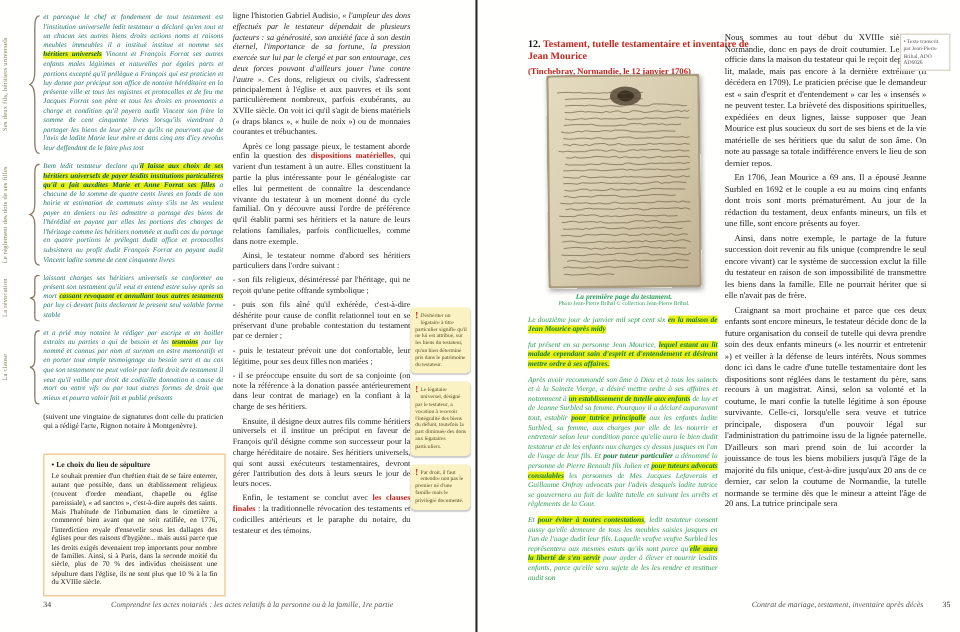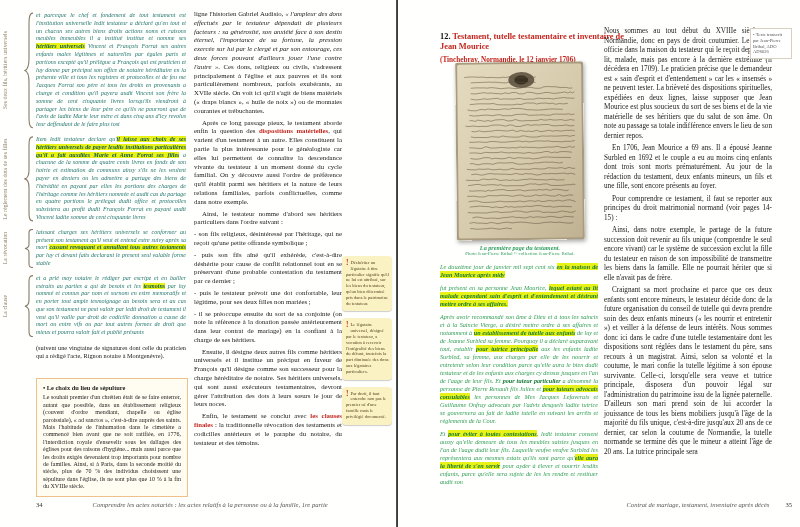--- a/index.html
+++ b/index.html
@@ -196,21 +196,20 @@
   <div id="rp-trans" class="trans-col">
       <p class="t"><span>Le douzième jour de janvier mil sept cent six </span><span class="seg-h">en la maison de Jean Mourice après midy</span></p>
       <p class="t"><span>fut présent en sa personne Jean Mourice, </span><span class="seg-h">lequel estant au lit malade cependant sain d'esprit et d'entendement et désirant mettre ordre à ses affaires.</span></p>
       <p class="t"><span>Après avoir recommandé son âme à Dieu et à tous les saincts et à la Saincte Vierge, a désiré mettre ordre à ses affaires et notamment à </span><span class="seg-h">un establissement de tutelle aux enfants</span><span> de luy et de Jeanne Surbled sa femme. Pourquoy il a déclaré auparavant tout, establir </span><span class="seg-h">pour tutrice principalle</span><span> aux les enfants ladite Surbled, sa femme, aux charges par elle de les nourrir et entretenir selon leur condition parce qu'elle aura le bien dudit testateur et de les enfants aux charges cy dessus jusques en l'an de l'aage de leur fils. Et </span><span class="seg-b">pour tuteur particulier</span><span> a dénommé la personne de Pierre Renault fils Julien et </span><span class="seg-h">pour tuteurs advocats consulables</span><span> les personnes de Mes Jacques Lefaverais et Guillaume Onfray advocats par l'advis desquels ladite tutrice se gouvernera au fait de ladite tutelle en suivant les arrêts et règlements de la Cour.</span></p>
       <p class="t"><span>Et </span><span class="seg-h">pour éviter à toutes contestations</span><span>, ledit testateur consent aussy qu'elle demeure de tous les meubles saisies jusques en l'an de l'aage dudit leur fils. Laquelle veufve veufve Surbled les représentera aux mesmes estats qu'ils sont parce qu'</span><span class="seg-h">elle aura la liberté de s'en servir</span><span> pour ayder à élever et nourrir lesdits enfants, parce qu'elle sera sujete de les les rendre et restituer audit son</span></p>
     </div>
 
   <div id="rp-main" class="rp-main-col">
       <p style="text-indent: 0px;"><span>Nous sommes au tout début du XVIIIe siècle, en Normandie, donc en pays de droit coutumier. Le notaire officie dans la maison du testateur qui le reçoit depuis son lit, malade, mais pas encore à la dernière extrémité (il décédera en 1709). Le praticien précise que le demandeur est « sain d'esprit et d'entendement » car les « insensés » ne peuvent tester. La brièveté des dispositions spirituelles, expédiées en deux lignes, laisse supposer que Jean Mourice est plus soucieux du sort de ses biens et de la vie matérielle de ses héritiers que du salut de son âme. On note au passage sa totale indifférence envers le lieu de son dernier repos.</span></p>
       <p style="text-indent: 8px;"><span>En 1706, Jean Mourice a 69 ans. Il a épousé Jeanne Surbled en 1692 et le couple a eu au moins cinq enfants dont trois sont morts prématurément. Au jour de la rédaction du testament, deux enfants mineurs, un fils et une fille, sont encore présents au foyer.</span></p>
-      <p style="text-indent: 8px;"><span>Pour comprendre ce testament, il faut se reporter aux principes du droit matrimonial normand (voir pages 14-15) :</span></p>
       <p style="text-indent: 8px;"><span>Ainsi, dans notre exemple, le partage de la future succession doit revenir au fils unique (comprendre le seul encore vivant) car le système de succession exclut la fille du testateur en raison de son impossibilité de transmettre les biens dans la famille. Elle ne pourrait hériter que si elle n'avait pas de frère.</span></p>
       <p style="text-indent: 8px;"><span>Craignant sa mort prochaine et parce que ces deux enfants sont encore mineurs, le testateur décide donc de la future organisation du conseil de tutelle qui devra prendre soin des deux enfants mineurs (« les nourrir et entretenir ») et veiller à la défense de leurs intérêts. Nous sommes donc ici dans le cadre d'une tutelle testamentaire dont les dispositions sont réglées dans le testament du père, sans recours à un magistrat. Ainsi, selon sa volonté et la coutume, le mari confie la tutelle légitime à son épouse survivante. Celle-ci, lorsqu'elle sera veuve et tutrice principale, disposera d'un pouvoir légal sur l'administration du patrimoine issu de la lignée paternelle. D'ailleurs son mari prend soin de lui accorder la jouissance de tous les biens mobiliers jusqu'à l'âge de la majorité du fils unique, c'est-à-dire jusqu'aux 20 ans de ce dernier, car selon la coutume de Normandie, la tutelle normande se termine dès que le mineur a atteint l'âge de 20 ans. La tutrice principale sera</span></p>
     </div>
 
   <div class="side-note">• Texte transcrit par Jean-Pierre Brihal, ADO AD6026</div>
 
   <div class="footer rfoot">
     <span class="foot-text">Contrat de mariage, testament, inventaire après décès</span>
     <span class="pagenum">35</span>
   </div>

